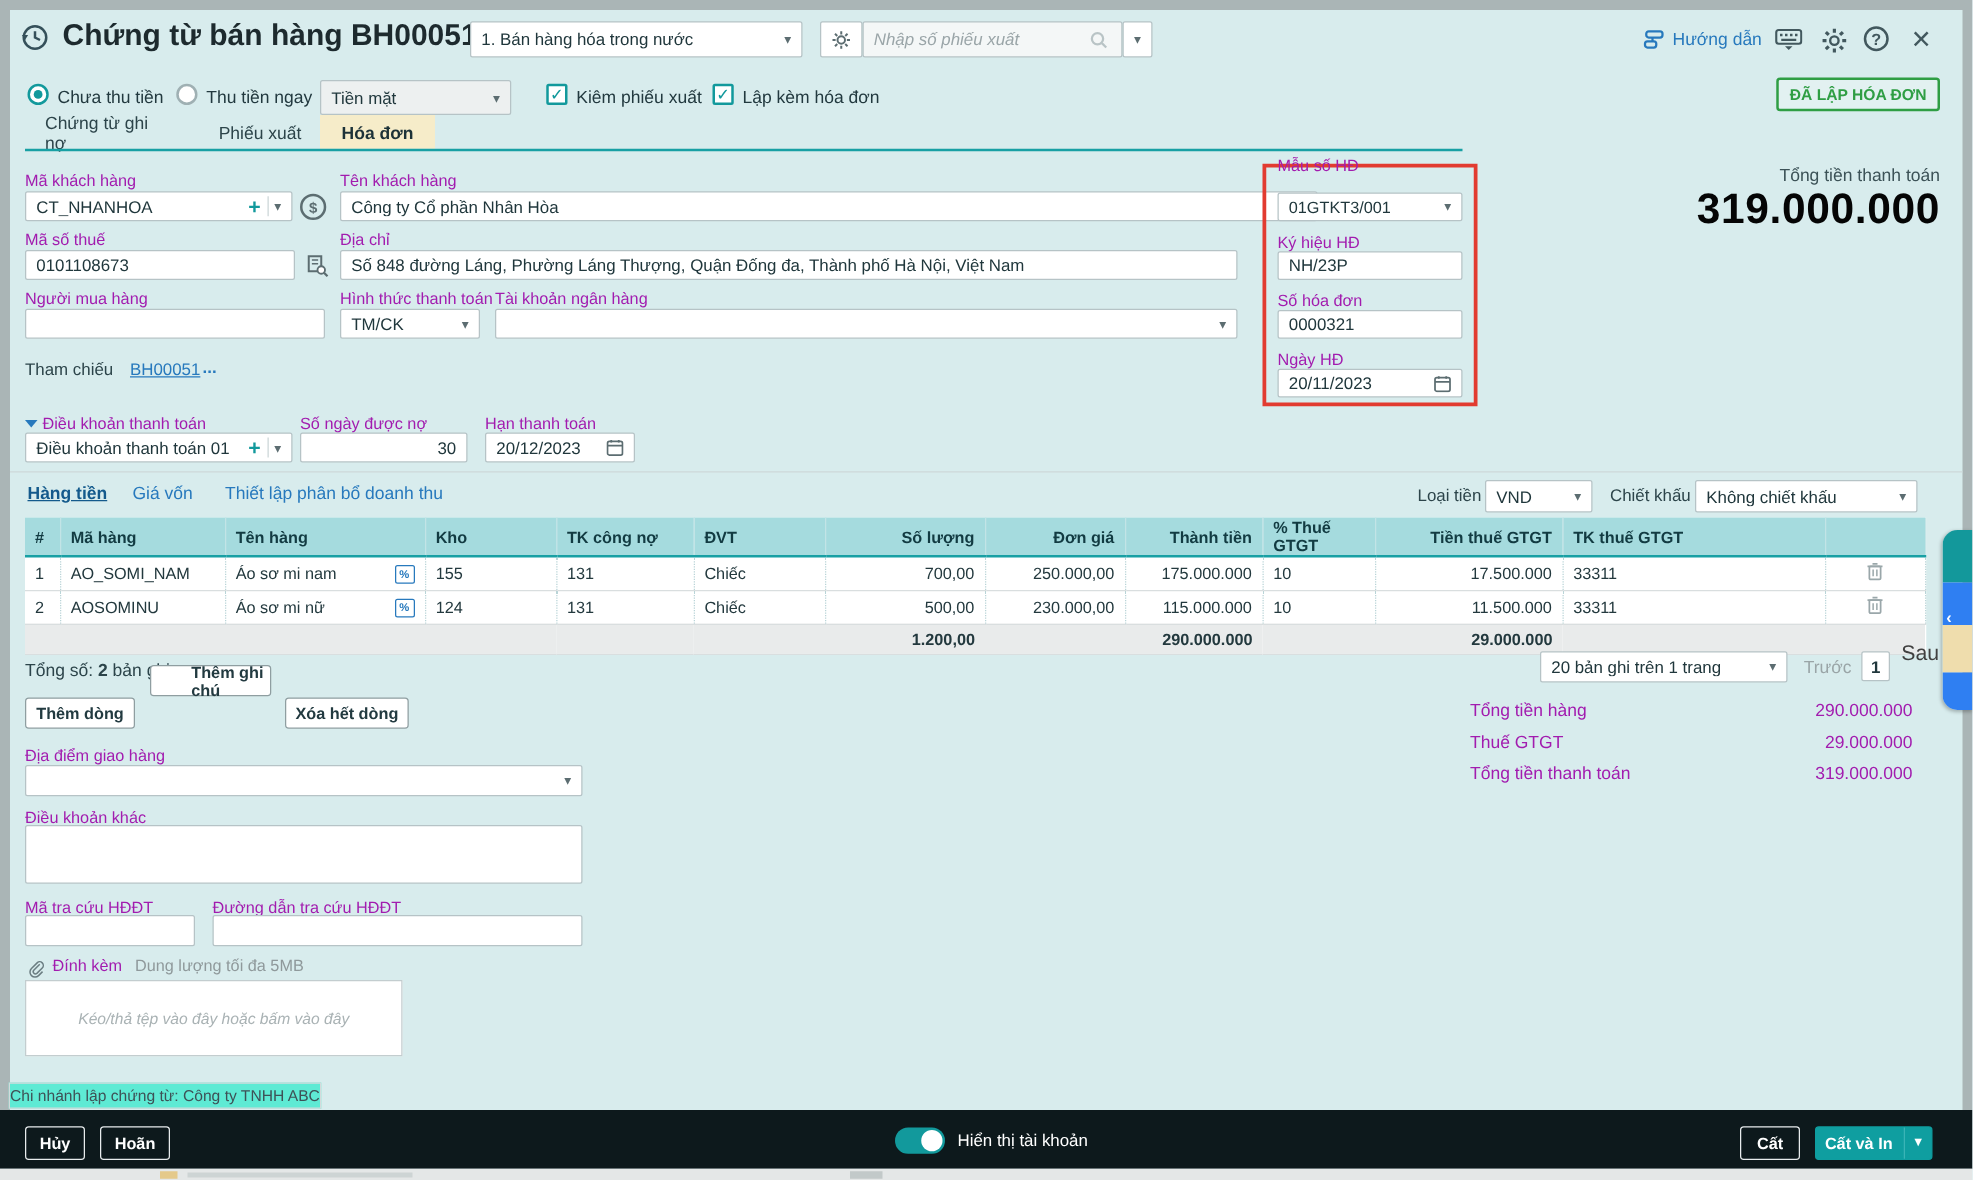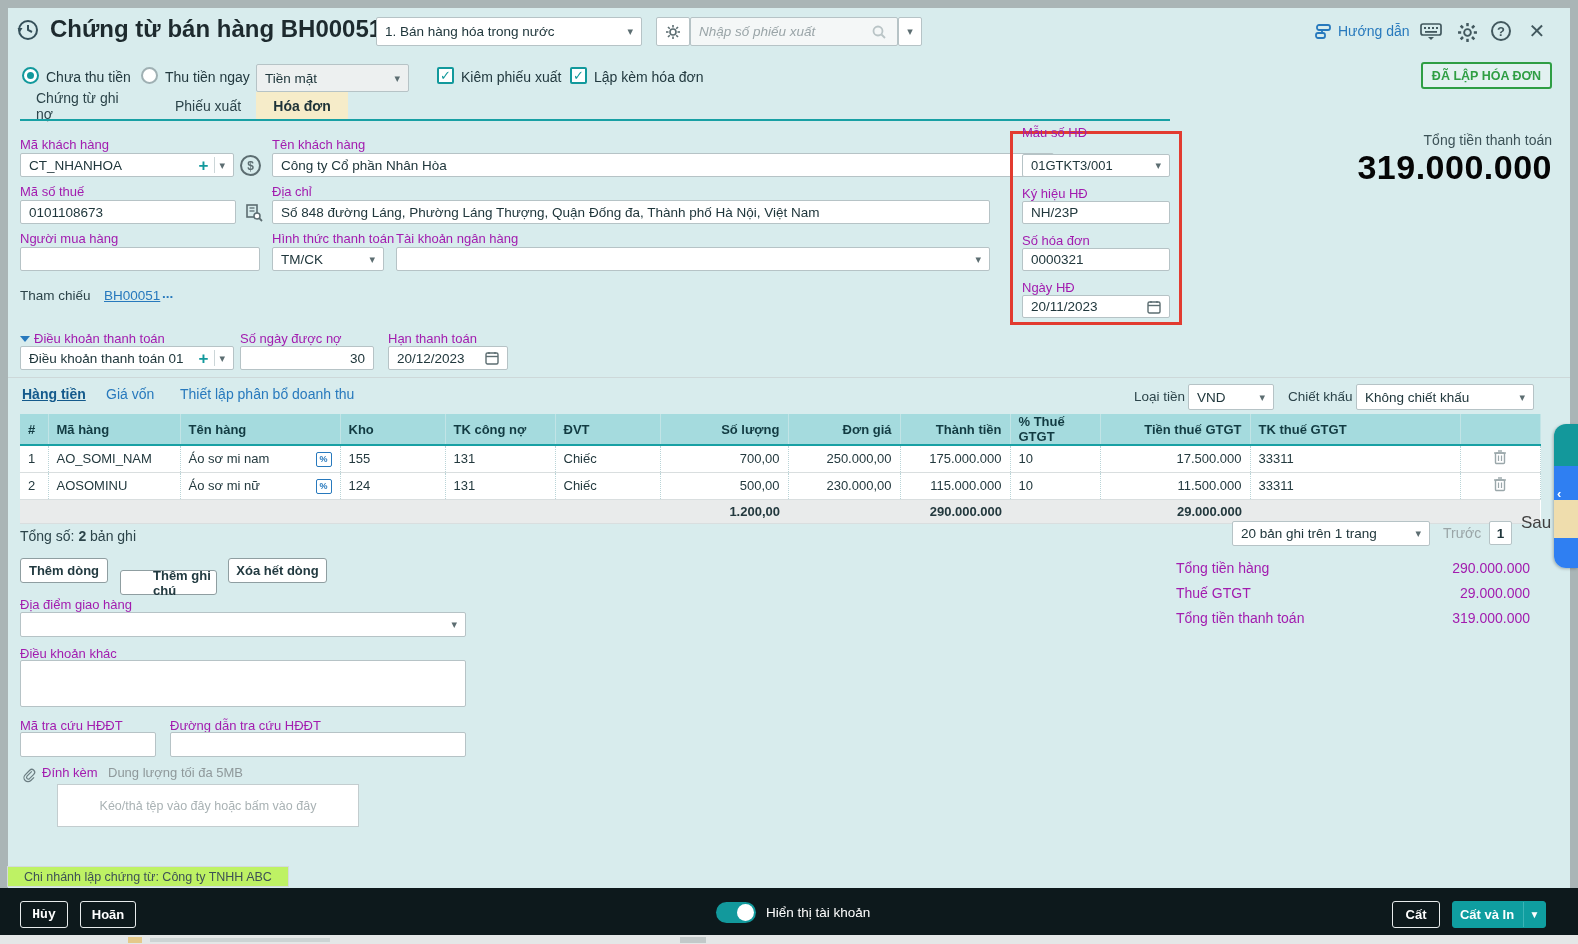--- a/index.html
+++ b/index.html
@@ -66,26 +66,26 @@
   .pct-icon { display:inline-flex; align-items:center; justify-content:center; width:16px; height:15px;
               border:1px solid #2779bd; border-radius:2px; color:#2779bd; font-size:9px; font-weight:bold; float:right; margin-top:1px; }
 
   
   .footer { position:absolute; left:0; top:888px; width:1578px; height:47px; background:#0d191c; }
   .fbtn { position:absolute; top:13px; height:27px; border:1px solid #e8eced; border-radius:3px; background:transparent;
           color:#fff; font-size:13px; font-weight:bold; display:flex; align-items:center; justify-content:center; cursor:pointer; }
   .toggle { position:absolute; left:716px; top:14px; width:40px; height:21px; border-radius:11px; background:#12999c; }
   .toggle .knob { position:absolute; right:2px; top:2px; width:17px; height:17px; border-radius:50%; background:#fff; }
 
-  .dropzone { position:absolute; left:20px; top:784px; width:302px; height:43px; border:1px solid #c3cdcf;
+  .dropzone { position:absolute; left:20px; top:784px; width:302px; height:61px; border:1px solid #c3cdcf;
               background:#fff; display:flex; align-items:center; justify-content:center;
-              font-size:12.5px; color:#a9b2b4;margin-left:37px; }
-
-  .chip { position:absolute; left:7px; top:866px; height:21px; background:#bef264; border:1px solid #d3dadb;
-          font-size:12.5px; color:#3e5156; display:flex; align-items:center; padding:0 16px; }
+              font-size:12.5px; font-style:italic; color:#a9b2b4; }
+
+  .chip { position:absolute; left:7px; top:866px; height:21px; background:#5eead4; border:1px solid #d3dadb;
+          font-size:12.5px; color:#3e5156; display:flex; align-items:center; padding:0 0; }
 
   input.txt { position:absolute; background:#fff; border:1px solid #b6c3c6; border-radius:2px; height:24px;
               font-size:13.5px; color:#20373c; padding:0 8px; font-family:inherit; }
   input.txt::placeholder { color:#9aa5a8; font-style:italic; }
 
   svg { display:block; }
   .link { color:#2779bd; text-decoration:underline; cursor:pointer; }
 
   
   .sidetab { position:absolute; left:1554px; top:424px; width:24px; height:144px; border-radius:12px 0 0 12px;
@@ -432,21 +432,21 @@
     <span class="val">20 bản ghi trên 1 trang</span>
     <span class="caret">▾</span>
   </div>
   <div class="lbl-reg" style="left:1443px;top:525px;color:#9aa5a7;font-size:14px;">Trước</div>
   <div class="box" style="left:1489px;top:521px;width:23px;height:24px;justify-content:center;font-weight:bold;">
     <span>1</span>
   </div>
   <div class="lbl-reg" style="left:1521px;top:513px;color:#404040;font-size:17px;">Sau</div>
 
   <div class="btn-w" style="left:20px;top:558px;width:88px;">Thêm dòng</div>
-  <div class="btn-w" style="left:120px;top:570px;width:97px;padding-left:32px;">Thêm ghi chú</div>
+  <div class="btn-w" style="left:120px;top:532px;width:97px;padding-left:32px;">Thêm ghi chú</div>
   <div class="btn-w" style="left:228px;top:558px;width:99px;">Xóa hết dòng</div>
 
   <div class="lbl" style="left:1176px;top:560px;font-size:14px;">Tổng tiền hàng</div>
   <div class="lbl" style="right:48px;left:auto;top:560px;font-size:14px;position:absolute;">290.000.000</div>
   <div class="lbl" style="left:1176px;top:585px;font-size:14px;">Thuế GTGT</div>
   <div class="lbl" style="right:48px;left:auto;top:585px;font-size:14px;position:absolute;">29.000.000</div>
   <div class="lbl" style="left:1176px;top:610px;font-size:14px;">Tổng tiền thanh toán</div>
   <div class="lbl" style="right:48px;left:auto;top:610px;font-size:14px;position:absolute;">319.000.000</div>
 
   <div class="lbl" style="left:20px;top:597px;">Địa điểm giao hàng</div>
@@ -468,21 +468,21 @@
         <path d="M12.5 4.5 L6.5 10.5 a2.2 2.2 0 0 0 3.1 3.1 L15 8.2 a3.6 3.6 0 0 0 -5.1-5.1 L4.2 8.8 a5 5 0 0 0 7.1 7.1 l4-4" fill="none" stroke="#6b7d82" stroke-width="1.5" transform="scale(0.8) translate(1,1)"></path>
       </svg>
   </div>
   <div class="lbl" style="left:42px;top:765px;">Đính kèm</div>
   <div class="lbl-reg" style="left:108px;top:765px;color:#8f999b;font-size:13px;">Dung lượng tối đa 5MB</div>
   <div class="dropzone">Kéo/thả tệp vào đây hoặc bấm vào đây</div>
 
   <div class="chip">Chi nhánh lập chứng từ: Công ty TNHH ABC</div>
 
   <div class="footer">
-    <div class="fbtn" style="left:20px;width:48px;font-family:Liberation Mono, monospace;">Hủy</div>
+    <div class="fbtn" style="left:20px;width:48px;">Hủy</div>
     <div class="fbtn" style="left:80px;width:56px;">Hoãn</div>
     <div class="toggle">
         <div class="knob"></div>
       </div>
     <div style="position:absolute;left:766px;top:17px;color:#fff;font-size:13.5px;">Hiển thị tài khoản</div>
     <div class="fbtn" style="left:1392px;width:48px;">Cất</div>
     <div class="fbtn" style="left:1452px;width:94px;background:#0f9ea0;border-color:#0f9ea0;padding-right:24px;">
       <span>Cất và In</span>
       <span style="position:absolute;right:0;top:0;width:22px;height:100%;border-left:1px solid #3ab4b6;display:flex;align-items:center;justify-content:center;font-size:10px;">▼</span>
     </div>

